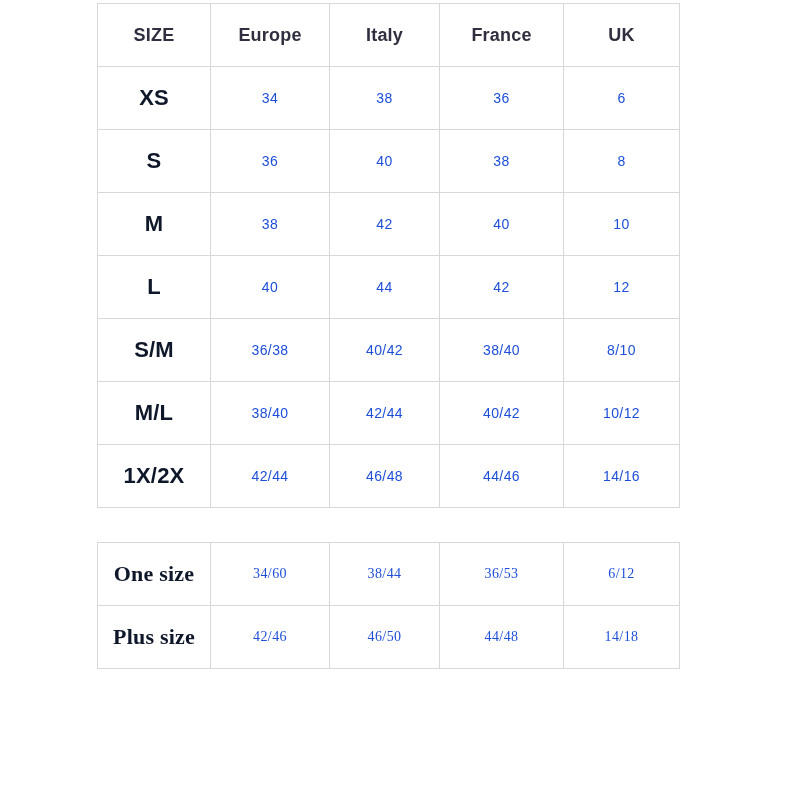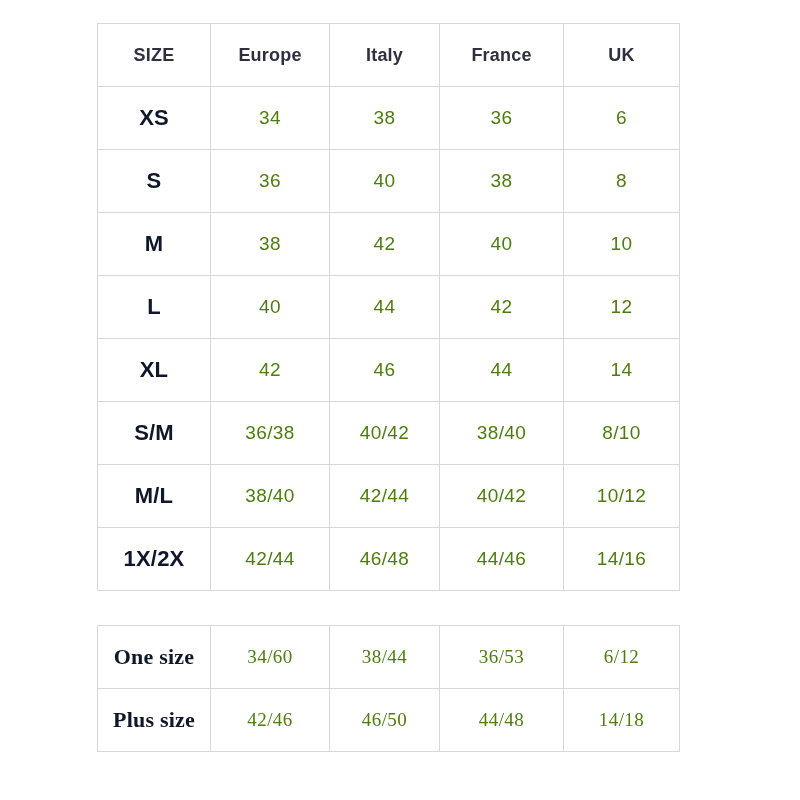--- a/index.html
+++ b/index.html
@@ -8,21 +8,20 @@
     background: #ffffff;
     width: 800px;
     height: 800px;
     font-family: "Liberation Sans", "DejaVu Sans", sans-serif;
   }
   .page {
     box-sizing: border-box;
     width: 800px;
     height: 712px;
     padding: 3px 0 0 97px;
-    margin-top: 20px;
   }
   table.size-table {
     border-collapse: collapse;
     table-layout: fixed;
     width: 582px;
     background: #ffffff;
   }
   col.c0 { width: 113px; }
   col.c1 { width: 119px; }
   col.c2 { width: 110px; }
@@ -36,23 +35,23 @@
     padding: 0;
     background: #ffffff;
   }
   th {
     font-size: 18px;
     font-weight: 700;
     color: #2f2f3f;
     letter-spacing: 0.2px;
   }
   td {
-    font-size: 19px;
+    font-size: 14px;
     font-weight: 400;
-    color: #4d7c0f;
+    color: #1d4ed8;
     letter-spacing: 0.4px;
   }
   td.size-col {
     font-size: 22px;
     font-weight: 700;
     color: #0f172a;
     letter-spacing: 0.2px;
   }
   table.table2 { margin-top: 34px; font-family: Liberation Serif, serif; }
 </style>
@@ -101,27 +100,20 @@
         <td>10</td>
       </tr>
       <tr>
         <td class="size-col">L</td>
         <td>40</td>
         <td>44</td>
         <td>42</td>
         <td>12</td>
       </tr>
       <tr>
-        <td class="size-col">XL</td>
-        <td>42</td>
-        <td>46</td>
-        <td>44</td>
-        <td>14</td>
-      </tr>
-      <tr>
         <td class="size-col">S/M</td>
         <td>36/38</td>
         <td>40/42</td>
         <td>38/40</td>
         <td>8/10</td>
       </tr>
       <tr>
         <td class="size-col">M/L</td>
         <td>38/40</td>
         <td>42/44</td>

